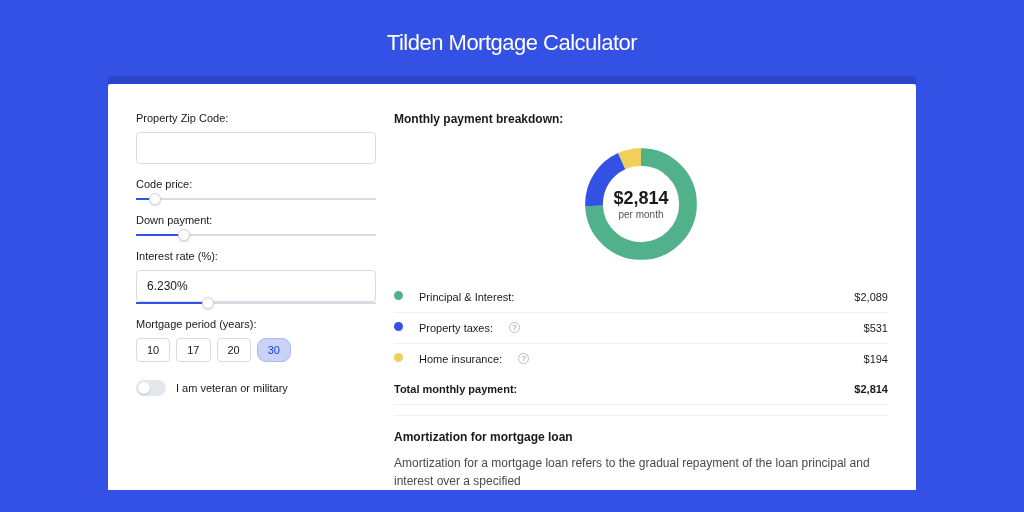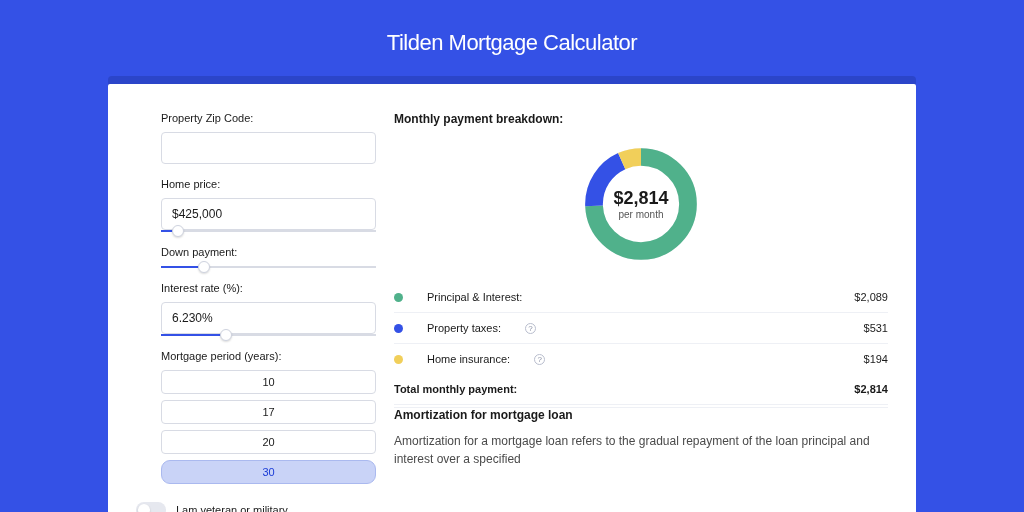--- a/index.html
+++ b/index.html
@@ -42,21 +42,21 @@
   .right-col {
     flex: 1;
     margin-left: 18px;
   }
   .field-label {
     font-size: 11px;
     color: #1a1a1a;
     margin-bottom: 8px;
     display: block;
   }
-  .field-group { margin-bottom: 14px; position: relative; margin-left: 25px; }
+  .field-group { margin-bottom: 14px; position: relative; }
   .text-input {
     width: 100%;
     border: 1px solid #d8dbe4;
     border-radius: 4px;
     padding: 8px 10px;
     font-size: 12px;
     color: #1a1a1a;
     background: #fff;
   }
   .slider-track {
@@ -76,21 +76,21 @@
     width: 12px; height: 12px;
     border-radius: 50%;
     background: #fff;
     border: 1px solid #cfd3df;
     box-shadow: 0 1px 2px rgba(0,0,0,0.15);
     transform: translateX(-50%);
   }
   .dp-row { display: flex; gap: 8px; }
   .dp-row .text-input:first-child { flex: 1.6; }
   .dp-row .text-input:last-child { flex: 1; }
-  .period-buttons { display: flex; gap: 6px; flex-direction: column; }
+  .period-buttons { display: flex; gap: 6px; }
   .period-btn {
     border: 1px solid #d8dbe4;
     background: #fff;
     border-radius: 4px;
     padding: 5px 10px;
     font-size: 11px;
     color: #1a1a1a;
     cursor: pointer;
   }
   .period-btn.active {
@@ -145,38 +145,39 @@
   .legend-row {
     display: flex;
     align-items: center;
     justify-content: space-between;
     padding: 9px 0;
     border-bottom: 1px solid #eef0f5;
     font-size: 11px;
     color: #1a1a1a;
   }
   .legend-row:last-of-type { border-bottom: none; }
-  .legend-left { display: flex; align-items: center; gap: 24px; }
+  .legend-left { display: flex; align-items: flex-start; gap: 16px; }
   .legend-dot { width: 9px; height: 9px; border-radius: 50%; flex-shrink: 0; }
   .legend-val { font-weight: 400; }
   .legend-total .legend-left { font-weight: 700; }
   .legend-total .legend-val { font-weight: 700; }
   .help-icon {
     width: 11px; height: 11px;
     border: 1px solid #b9bece;
     border-radius: 50%;
     color: #8a90a4;
     font-size: 8px;
     line-height: 9px;
     text-align: center;
     display: inline-block;
   }
   .amort-section {
     border-top: 1px solid #eef0f5;
-    margin-top: 2px;
+    margin-top: 10px;
+    padding-top: 14px;
   }
   .amort-title {
     font-size: 12px;
     font-weight: 700;
     color: #1a1a1a;
     margin-bottom: 10px;
   }
   .amort-text {
     font-size: 12px;
     color: #4a4a4a;
@@ -192,22 +193,21 @@
 <div class="card">
 
   <div class="left-col">
 
     <div class="field-group">
       <label class="field-label">Property Zip Code:</label>
       <input class="text-input" type="text" value="" style="">
     </div>
 
     <div class="field-group">
-      <label class="field-label">Home price:</label>
-      <input class="text-input" type="text" value="$425,000" style="">
+      <label class="field-label">Code price:</label>
       <div class="slider-track">
         <div class="slider-fill" id="hp-fill" style="width: 8%;"></div>
         <div class="slider-thumb" id="hp-thumb" style="left: 8%;"></div>
       </div>
     </div>
 
     <div class="field-group">
       <label class="field-label">Down payment:</label>
       <div class="slider-track">
         <div class="slider-fill" id="dp-fill" style="width: 20%;"></div>

